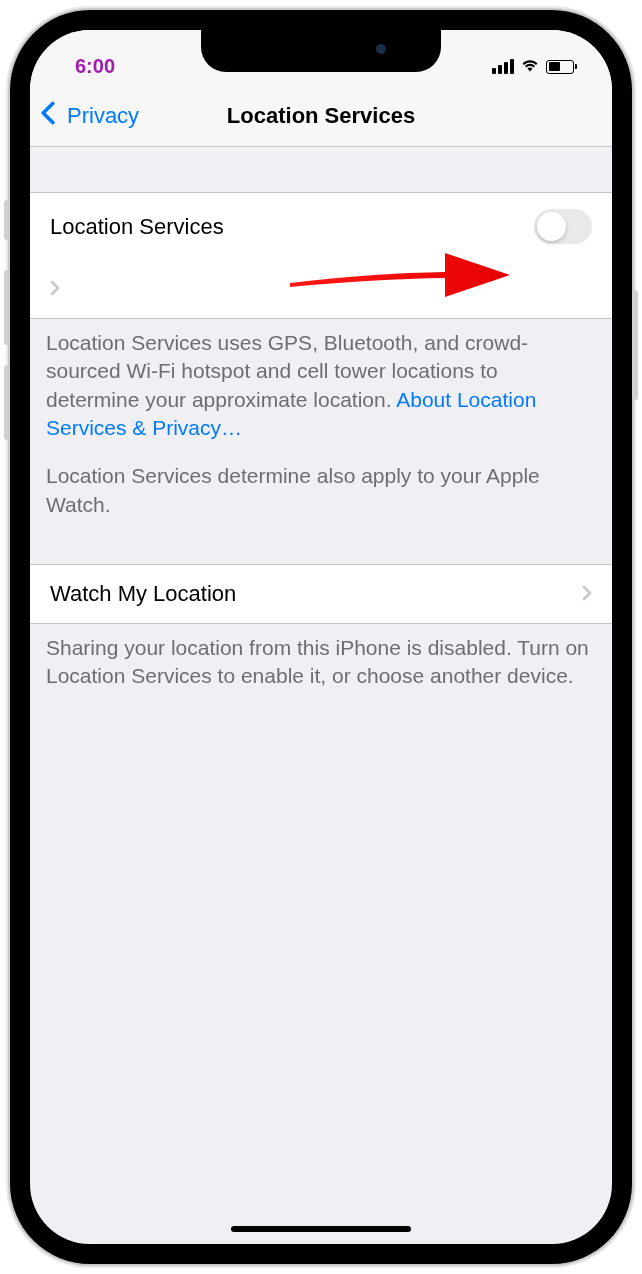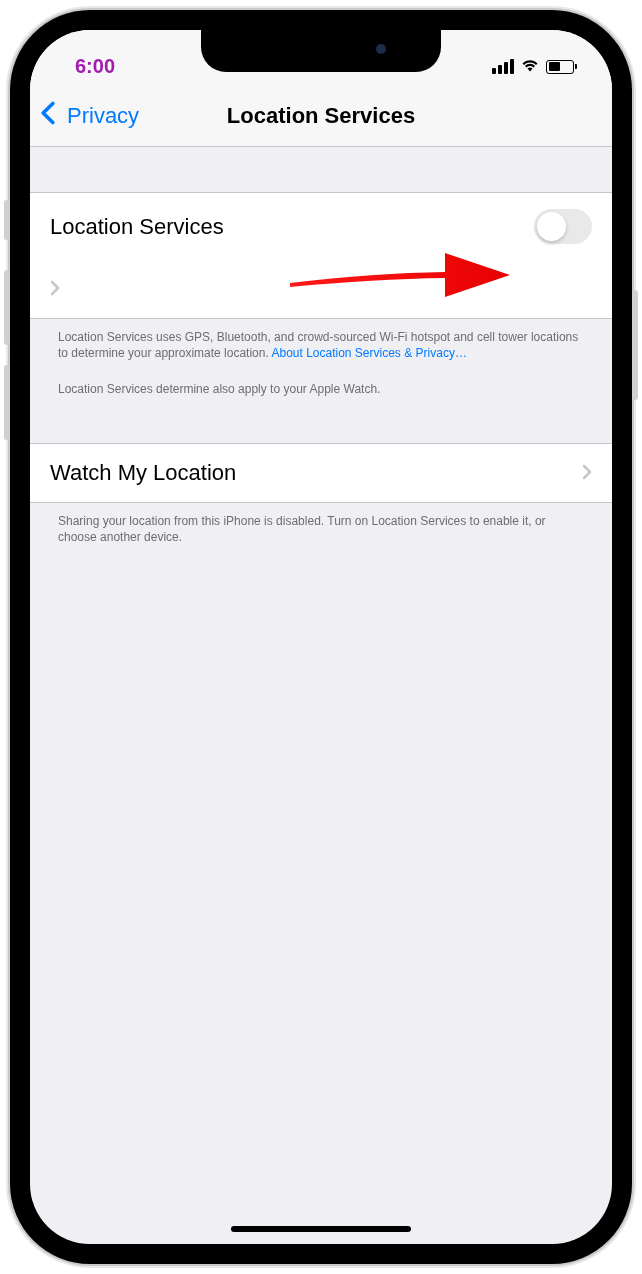--- a/index.html
+++ b/index.html
@@ -243,22 +243,22 @@
     .chevron-right {
       color: #c7c7cc;
     }
     
     .chevron-right svg {
       width: 10px;
       height: 16px;
     }
     
     .footer-text {
-      padding: 10px 28px;
-      font-size: 12px;
+      padding: 10px 16px;
+      font-size: 21px;
       color: #6d6d72;
       line-height: 1.35;
     }
     
     .link-text {
       color: #007aff;
     }
     
     .arrow-annotation {
       position: absolute;

